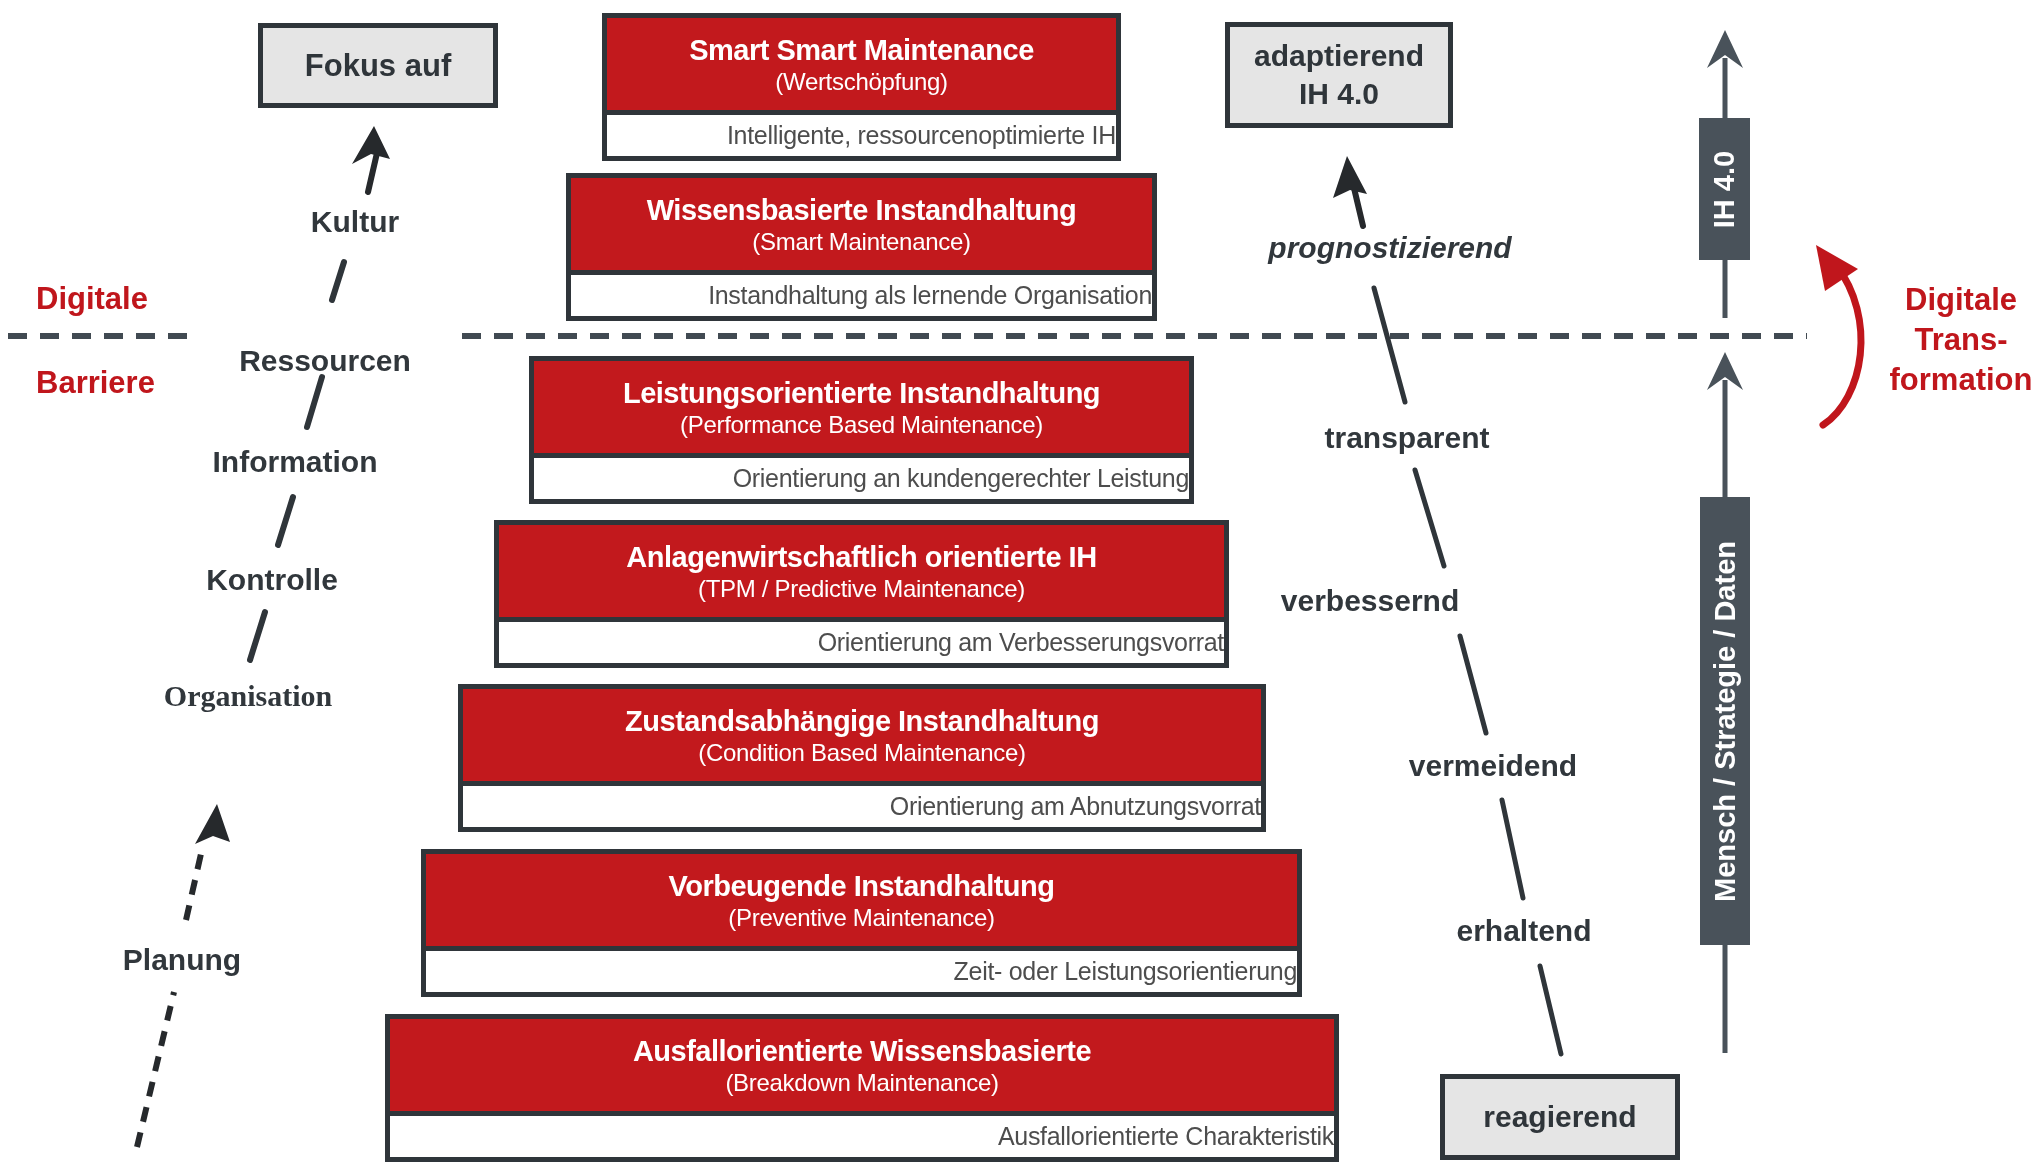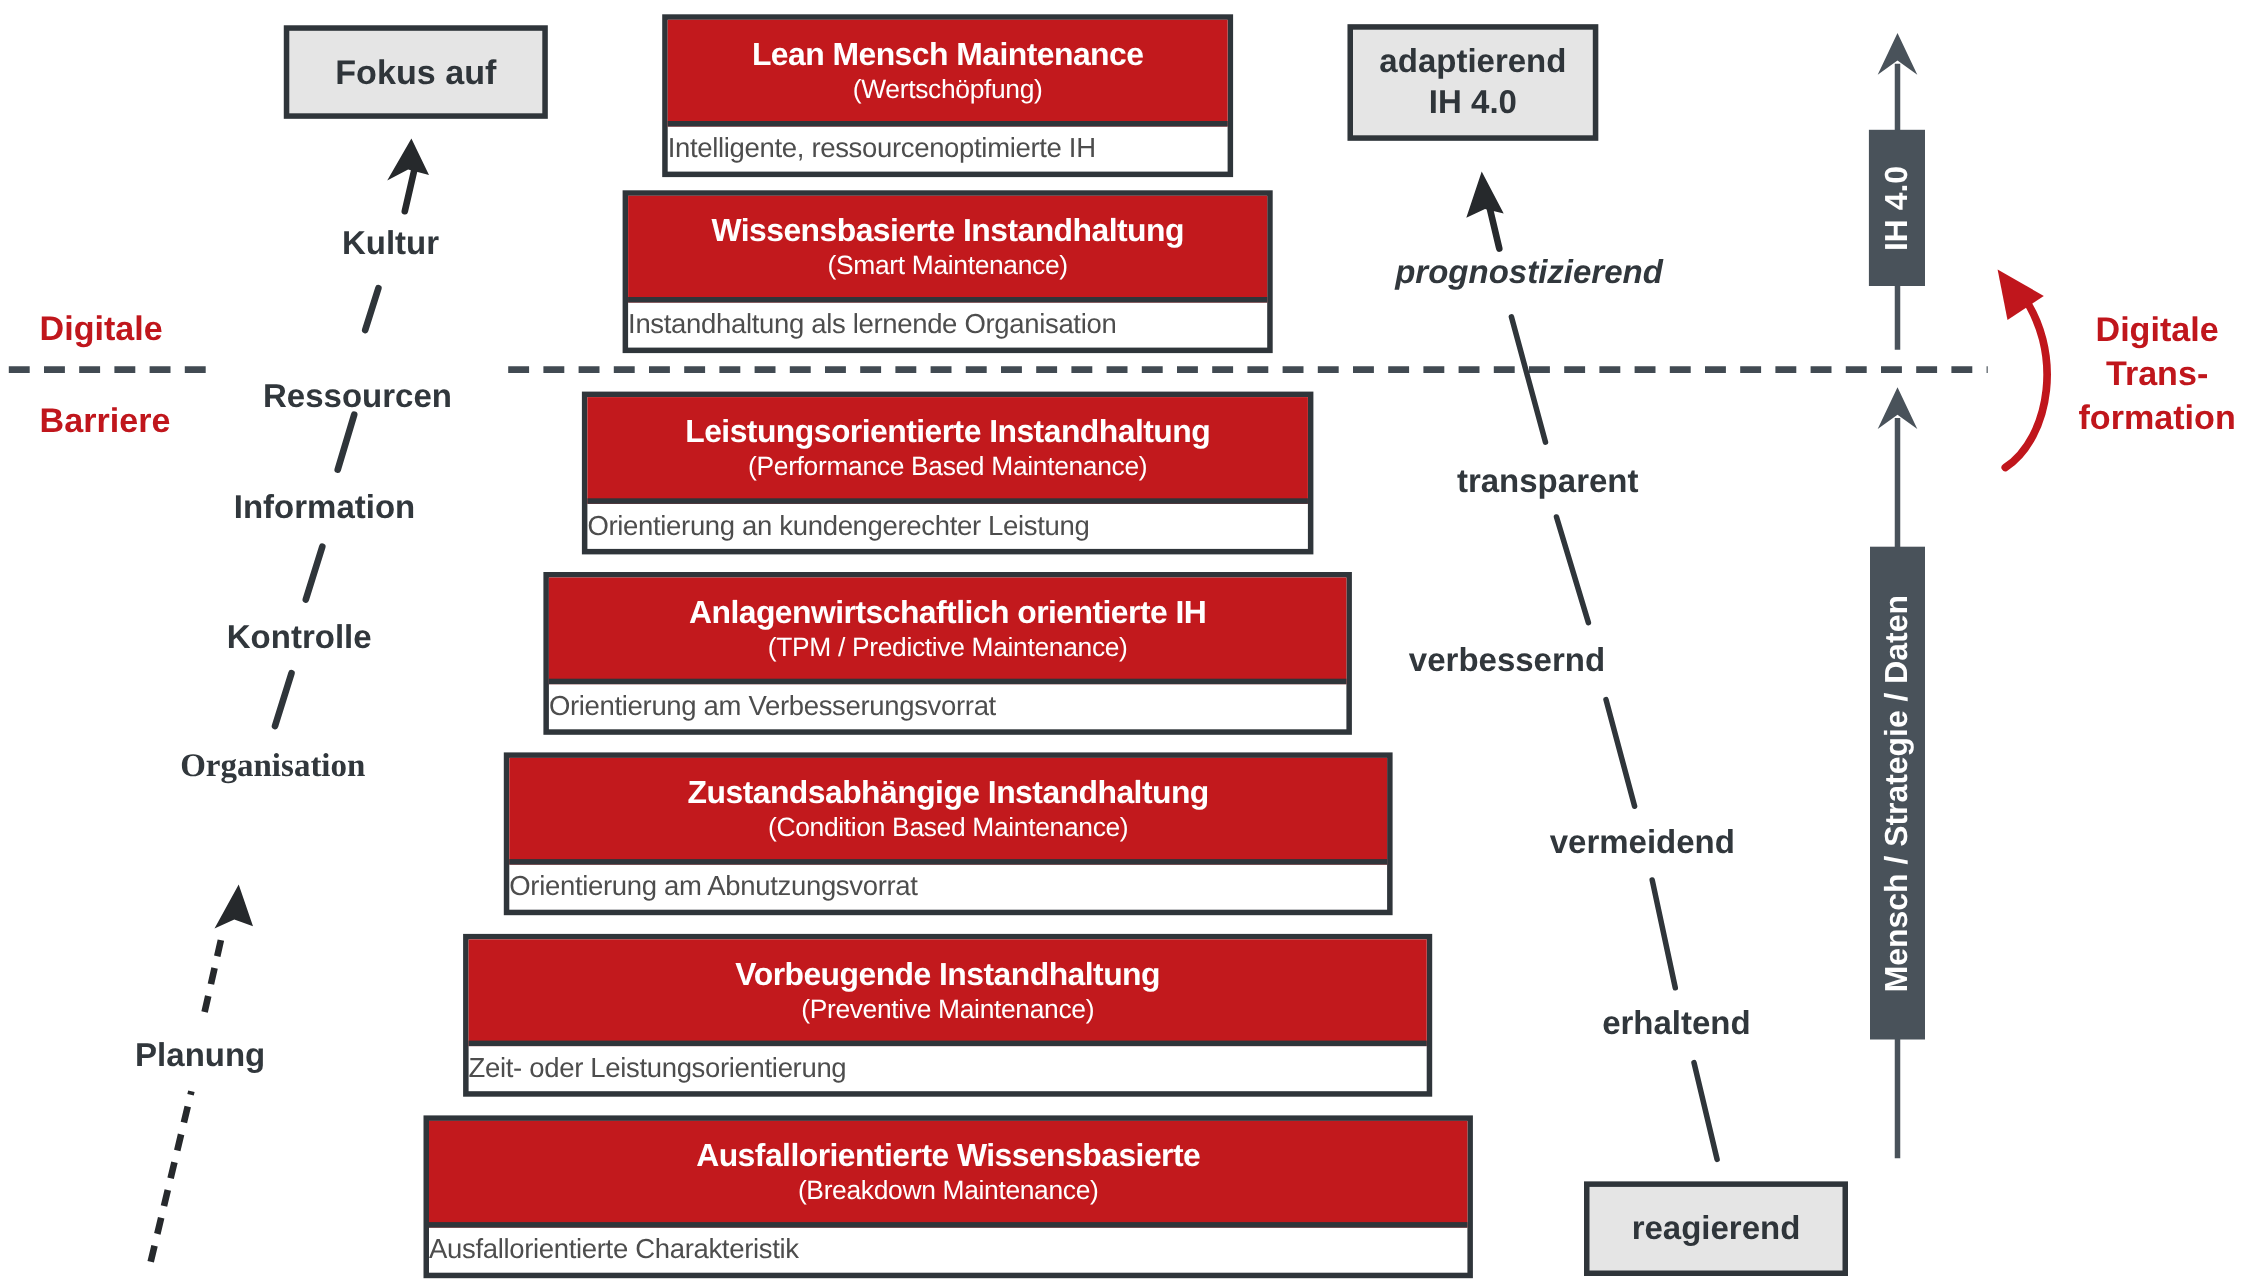--- a/index.html
+++ b/index.html
@@ -26,21 +26,21 @@
   .redblock{position:absolute;z-index:2;font-size:31px;font-weight:700;color:var(--red);
             text-align:center;line-height:40px;}
   .obox{position:absolute;z-index:2;border:5px solid var(--dark);background:#e5e5e5;color:#2f353a;
         display:flex;flex-direction:column;align-items:center;justify-content:center;
         font-size:30px;font-weight:600;text-align:center;line-height:38px;}
   .stage{position:absolute;z-index:2;border:5px solid var(--dark);background:#fff;}
   .stage-red{background:var(--boxred);border-bottom:5px solid var(--dark);height:92px;
              display:flex;flex-direction:column;align-items:center;justify-content:center;color:#fff;}
   .stage-title{font-size:29px;font-weight:700;letter-spacing:-0.5px;line-height:34px;}
   .stage-subtitle{font-size:24px;font-weight:400;letter-spacing:-0.3px;line-height:29px;}
-  .stage-desc{height:41px;line-height:41px;text-align:left;font-size:25px;color:var(--gray);
+  .stage-desc{height:41px;line-height:41px;text-align:right;font-size:25px;color:var(--gray);
               letter-spacing:-0.3px;}
   .vbar{position:absolute;z-index:2;background:var(--slate);display:flex;align-items:center;justify-content:center;}
   .vbar span{transform:rotate(-90deg);white-space:nowrap;color:#fff;font-weight:700;font-size:29px;}
 </style>
 </head>
 <body>
 
 <div class="canvas">
 
   <svg class="layer" width="2044" height="1171" viewBox="0 0 2044 1171">
@@ -92,21 +92,21 @@
 
   <div class="word" style="left:355px;top:222px;">Kultur</div>
   <div class="word" style="left:325px;top:342px;margin-top:19px;">Ressourcen</div>
   <div class="word" style="left:295px;top:462px;">Information</div>
   <div class="word" style="left:272px;top:580px;">Kontrolle</div>
   <div class="word" style="left:248px;top:696px;font-family:Liberation Serif, serif;">Organisation</div>
   <div class="word" style="left:182px;top:960px;">Planung</div>
 
   <div class="stage" style="left:602px;top:13px;width:509px;">
     <div class="stage-red">
-        <div class="stage-title">Lean Mensch Maintenance</div>
+        <div class="stage-title">Smart Smart Maintenance</div>
       <div class="stage-subtitle">(Wertschöpfung)</div>
       </div>
     <div class="stage-desc">Intelligente, ressourcenoptimierte IH</div>
   </div>
 
   <div class="stage" style="left:566px;top:173px;width:581px;">
     <div class="stage-red">
         <div class="stage-title">Wissensbasierte Instandhaltung</div>
       <div class="stage-subtitle">(Smart Maintenance)</div>
       </div>

